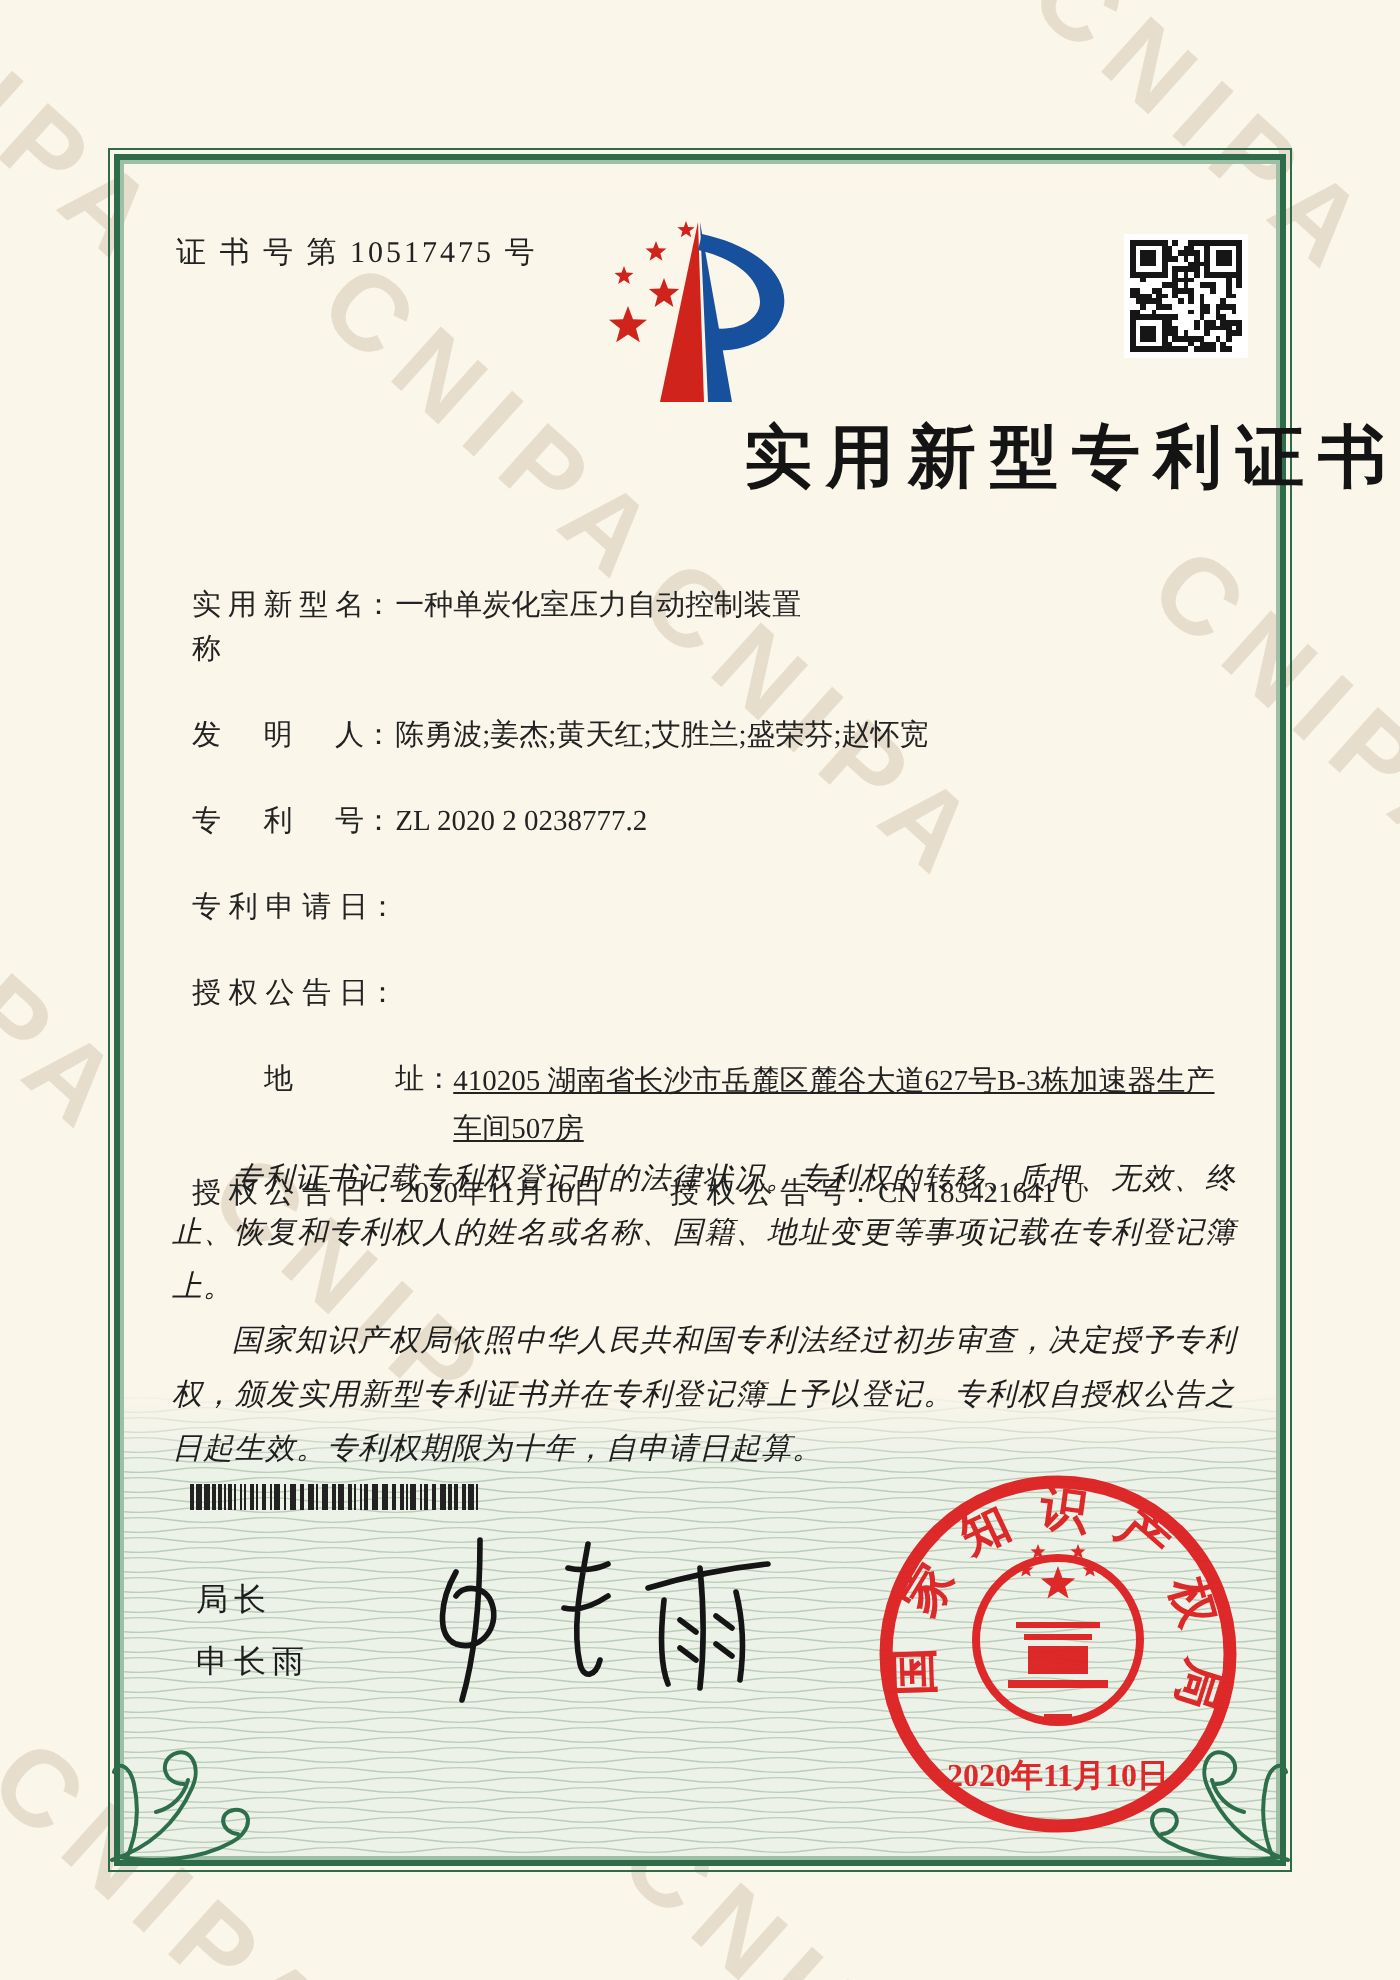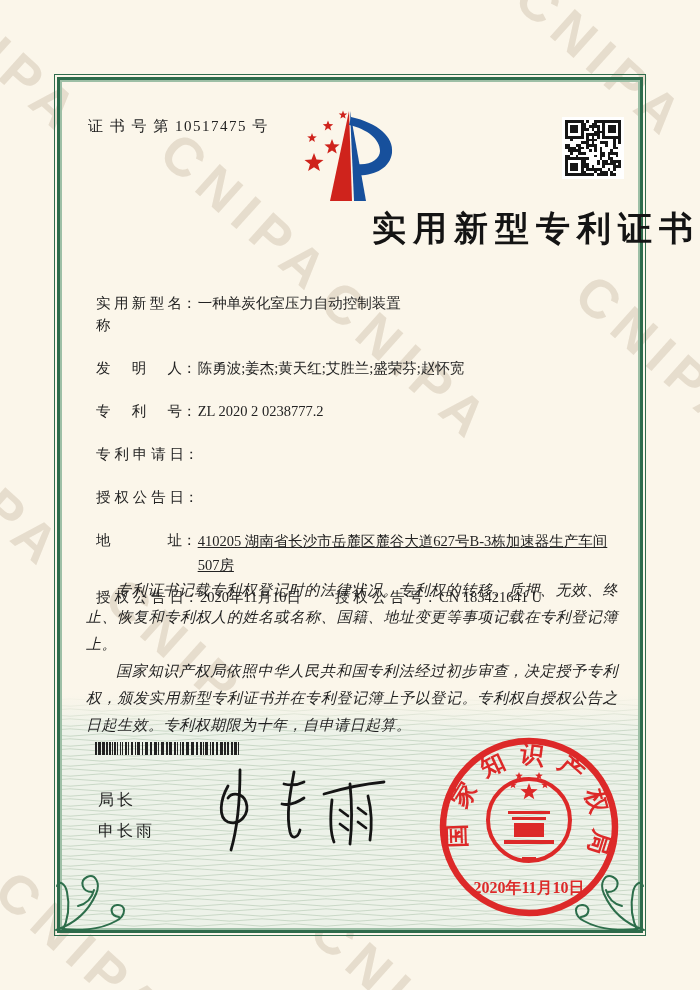--- a/index.html
+++ b/index.html
@@ -41,21 +41,21 @@
   .qr-grid i{display:block;} .qr-grid i.d{background:#161616;}
 
   .title{position:absolute;left:0;top:206px;width:100%;z-index:4;text-align:right;
       font-size:34px;font-weight:bold;letter-spacing:7px;color:#141414;}
 
   .fields{position:absolute;left:96px;top:292px;width:520px;z-index:4;}
   .frow{display:flex;font-size:14.5px;line-height:22px;color:#232323;margin-bottom:21px;}
   .flabel{display:inline-block;width:88px;text-align:justify;text-align-last:justify;}
   .fcolon{display:inline-block;width:16px;}
   .fvalue{display:inline-block;width:428px;}
-  .frow-addr{margin-bottom:9px;}
+  .frow-addr{margin-bottom:9px;margin-left:36px;}
   .frow-addr .fvalue{line-height:24px;text-decoration:underline;}
   .grant2{margin-left:34px;display:flex;}
   .gval{white-space:nowrap;}
 
   .paras{position:absolute;left:86px;top:577px;width:532px;z-index:4;
       font-size:15px;line-height:27px;letter-spacing:.5px;text-align:justify;
       font-style:italic;color:#1f1f1f;}
   .paras p{margin:0;text-indent:2em;}
 
   .barcode{position:absolute;left:95px;top:742px;width:188px;height:13px;z-index:4;font-size:0;}

